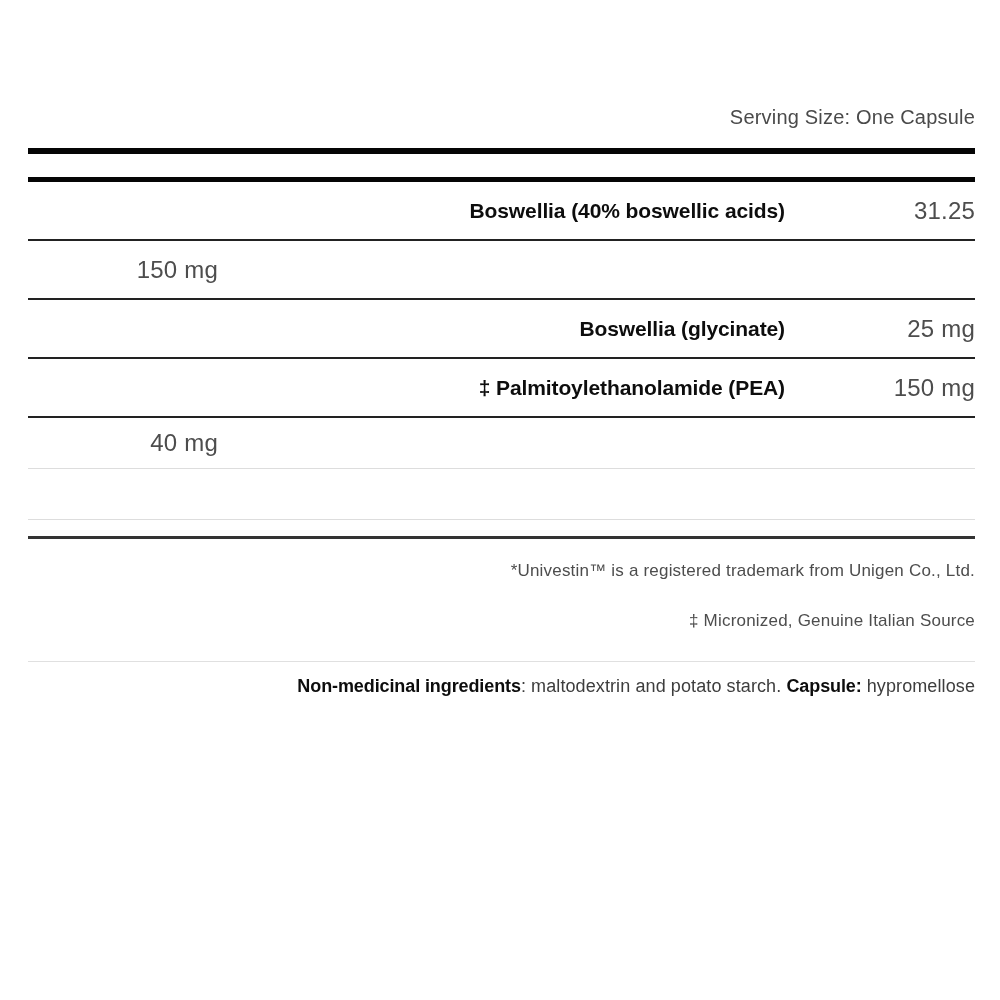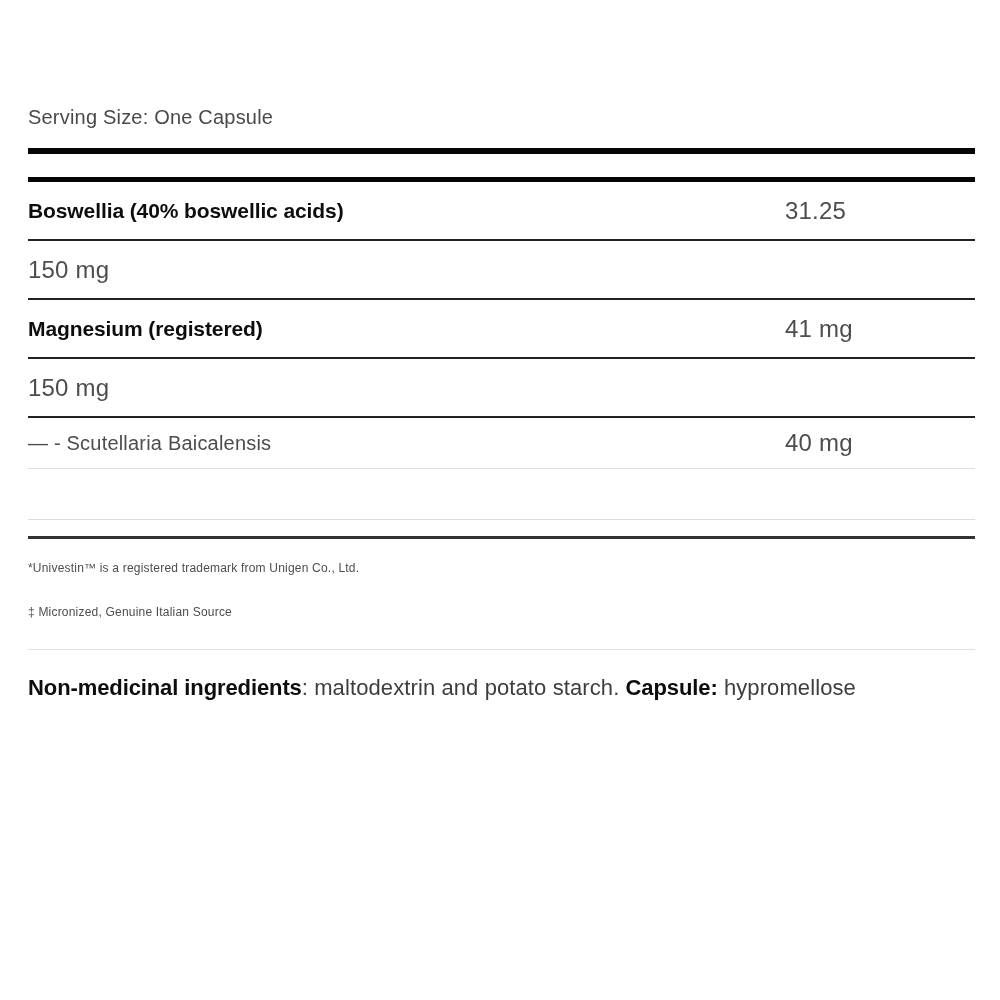--- a/index.html
+++ b/index.html
@@ -1,15 +1,15 @@
 <!DOCTYPE html>
 <html><head>
 <meta charset="utf-8">
 <style>
-  * { margin: 0; padding: 0; box-sizing: border-box; }
+  * { margin: 0; padding: 0; box-sizing: border-box; text-align: right; }
   html, body {
     width: 1000px; height: 1000px;
     background: #ffffff;
     font-family: "Liberation Sans", sans-serif;
   }
   .label-wrap {
     width: 947px;
     margin-left: 28px;
     padding-top: 106px;
   }
@@ -24,21 +24,20 @@
     background: #050505;
     border: none;
   }
   .bar-gap { height: 23px; }
   .bar-thick-2 { height: 5px; background: #050505; }
 
   .facts-table { width: 100%; }
   .row {
     display: flex;
     align-items: center;
-    gap: 39px;
   }
   .row .label-cell { flex: 1 1 auto; }
   .row .value-cell {
     flex: 0 0 190px;
     color: #4d4d4d;
     font-size: 24px;
     font-weight: 400;
     letter-spacing: 0.2px;
   }
   .row-main {
@@ -67,33 +66,33 @@
   }
   .tm { font-size: 13px; vertical-align: 6px; }
 
   .section-divider {
     height: 3px;
     background: #333333;
     margin-top: 16px;
   }
   .footnotes { padding-top: 22px; }
   .footnote {
-    font-size: 12px;
+    font-size: 17px;
     color: #4d4d4d;
     letter-spacing: 0.2px;
     margin-bottom: 30px;
   }
   .light-rule {
     height: 1px;
     background: #e0e0e0;
     margin-top: 13px;
   }
   .non-medicinal {
-    margin-top: 25px;
-    font-size: 22px;
+    margin-top: 14px;
+    font-size: 18px;
     color: #3d3d3d;
     letter-spacing: 0.1px;
   }
   .non-medicinal .bold {
     font-weight: 700;
     color: #0d0d0d;
     letter-spacing: -0.1px;
   }
 </style>
 </head>
@@ -112,31 +111,31 @@
     <div class="row row-main">
       <div class="label-cell">Boswellia (40% boswellic acids)</div>
       <div class="value-cell">31.25</div>
     </div>
 
     <div class="row row-main">
       <div class="value-cell">150 mg</div>
     </div>
 
     <div class="row row-main">
-      <div class="label-cell">Magnesium (registered)</div>
-      <div class="value-cell">41 mg</div>
+      <div class="label-cell">Boswellia (glycinate)</div>
+      <div class="value-cell">25 mg</div>
     </div>
 
     <div class="row row-main">
+      <div class="label-cell">‡ Palmitoylethanolamide (PEA)</div>
       <div class="value-cell">150 mg</div>
     </div>
 
 
     <div class="row row-sub">
-      <div class="label-cell">—  - Scutellaria Baicalensis</div>
       <div class="value-cell">40 mg</div>
     </div>
 
     <div class="row row-sub">
     </div>
 
   </div>
 
   <div class="section-divider"></div>
 

